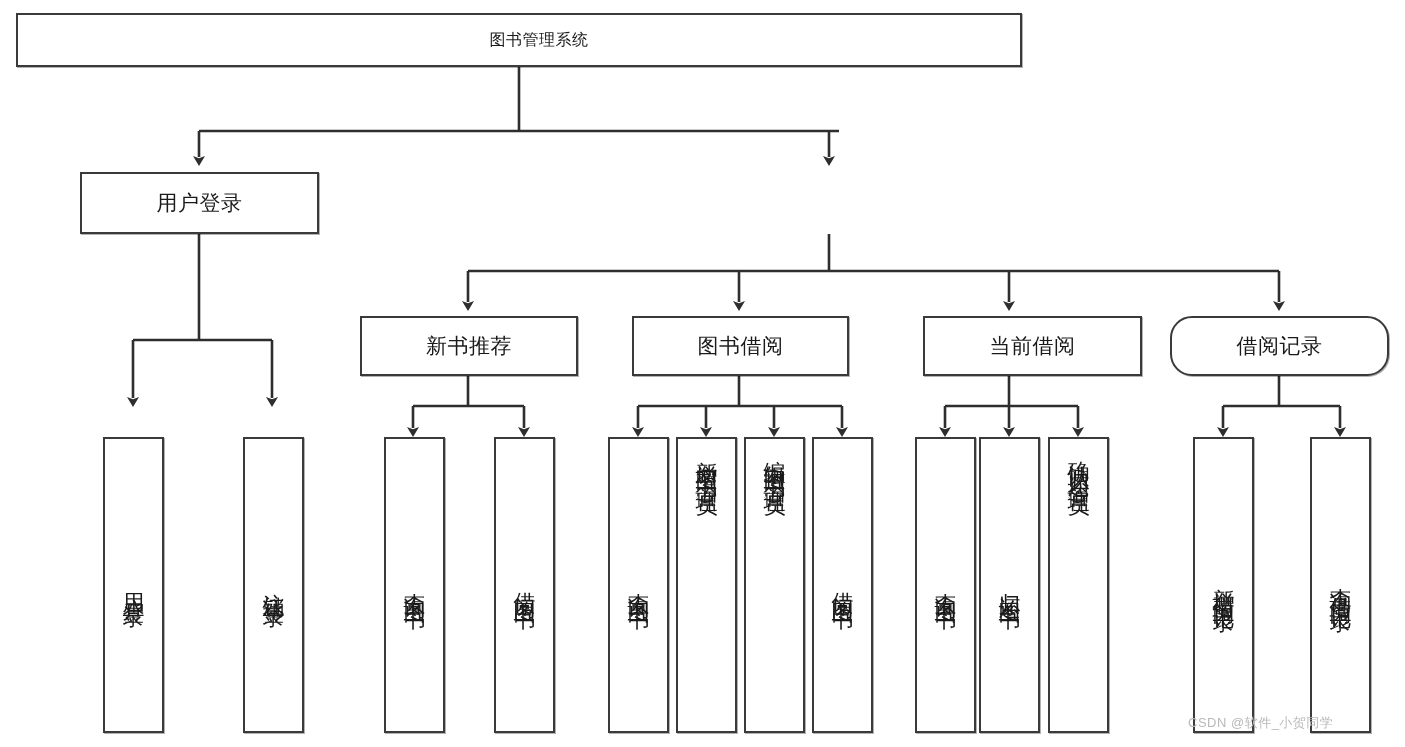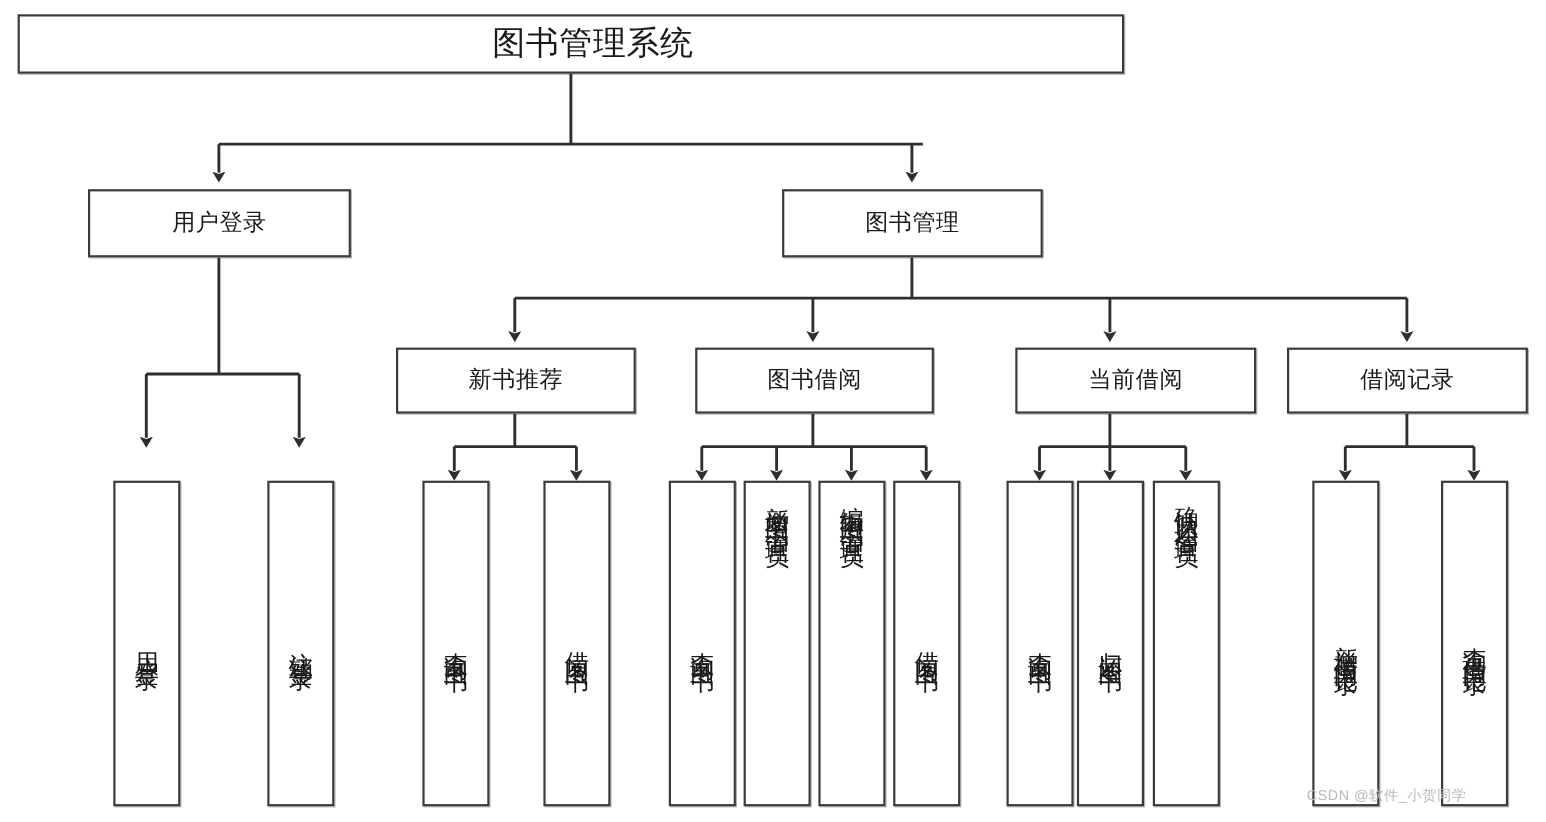--- a/index.html
+++ b/index.html
@@ -39,21 +39,21 @@
   .node .label {
     display: block;
     line-height: 1.18;
     letter-spacing: 0.5px;
     white-space: nowrap;
   }
   .node.horiz .label {
     font-size: 21px;
   }
   .node.root .label {
-    font-size: 30px;
+    font-size: 16px;
     margin-left: 40px;
   }
   .node.vert {
     align-items: center;
     justify-content: center;
     padding: 4px 0;
   }
   .node.vert .label {
     writing-mode: vertical-rl;
     text-orientation: upright;
@@ -130,34 +130,31 @@
     </g>
   </svg>
 
   <div class="node root horiz" style="left:16px; top:13px; width:1006px; height:54px;">
     <span class="label">图书管理系统</span>
   </div>
 
   <div class="node horiz" style="left:80px; top:172px; width:239px; height:62px;">
     <span class="label">用户登录</span>
   </div>
-  <div class="node horiz" style="left:711px; top:172px; width:237px; height:62px;">
-    <span class="label">图书管理</span>
-  </div>
 
   <div class="node horiz" style="left:632px; top:316px; width:217px; height:60px;">
     <span class="label">图书借阅</span>
   </div>
   <div class="node horiz" style="left:360px; top:316px; width:218px; height:60px;">
     <span class="label">新书推荐</span>
   </div>
   <div class="node horiz" style="left:900px; top:316px; width:219px; height:60px;margin-left:23px;">
     <span class="label">当前借阅</span>
   </div>
-  <div class="node horiz" style="left:1170px; top:316px; width:219px; height:60px;">
+  <div class="node horiz" style="left:1170px; top:316px; width:219px; height:60px;border-radius:22px;">
     <span class="label">借阅记录</span>
   </div>
 
   <div class="node vert" style="left:103px; top:437px; width:61px; height:296px;">
     <span class="label">用户登录</span>
   </div>
   <div class="node vert" style="left:243px; top:437px; width:61px; height:296px;">
     <span class="label">注销登录</span>
   </div>
 

